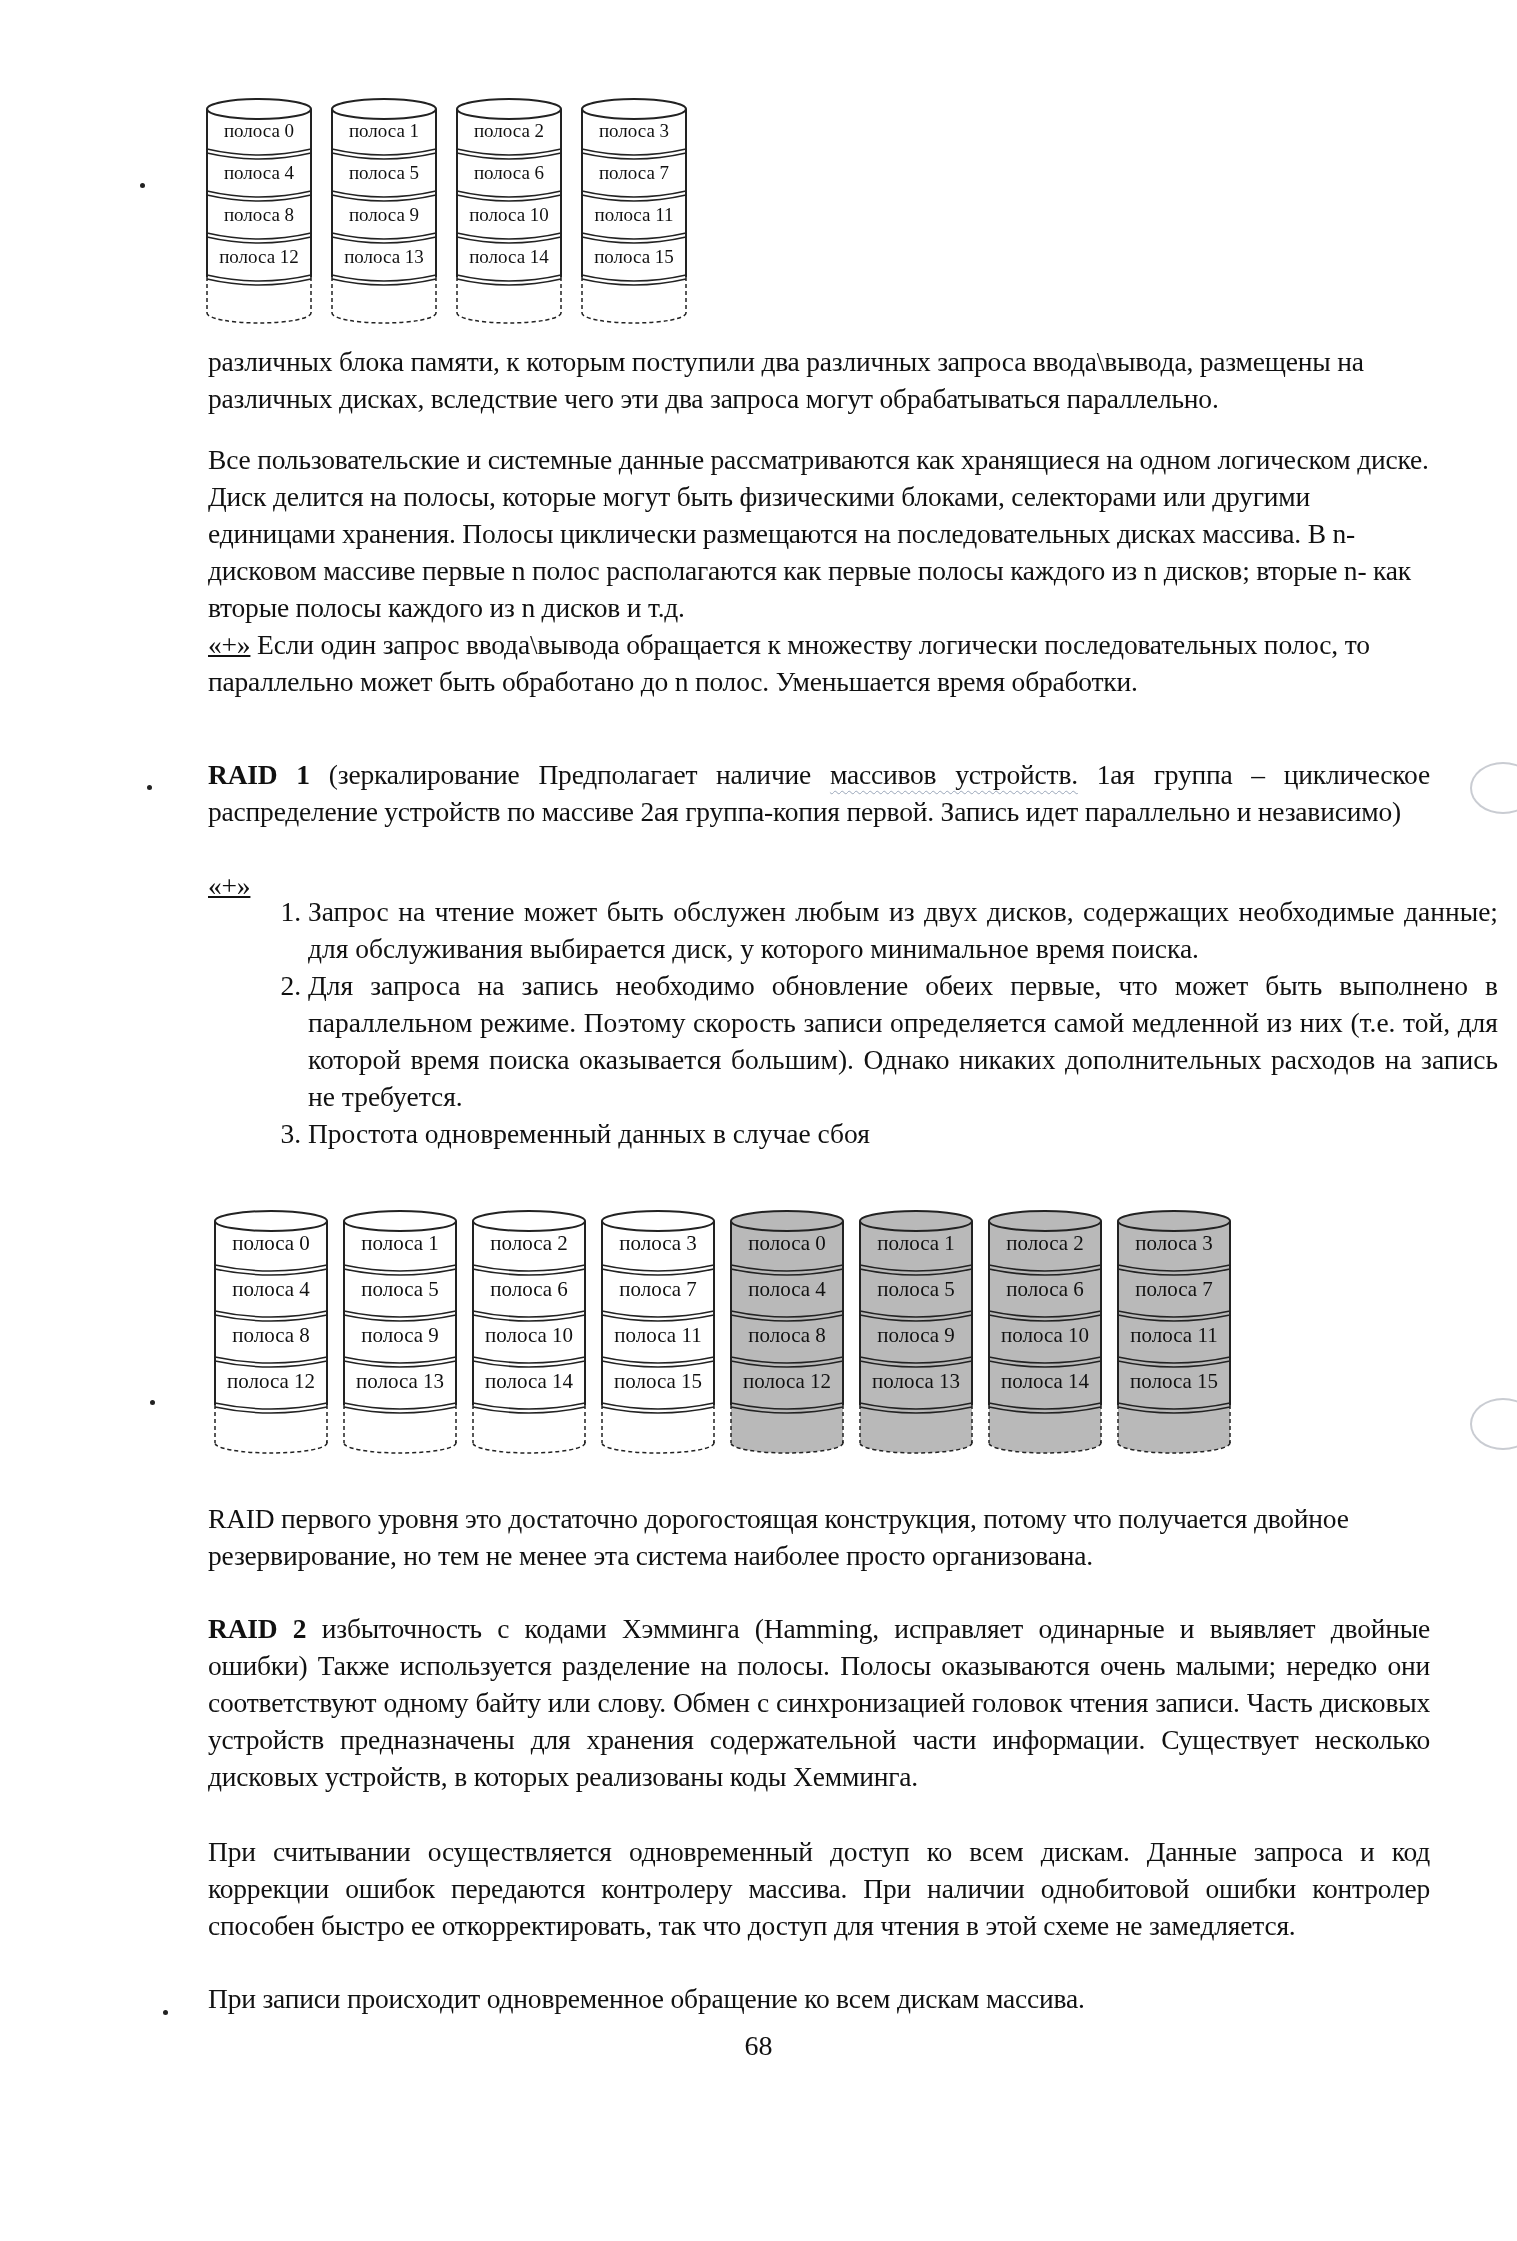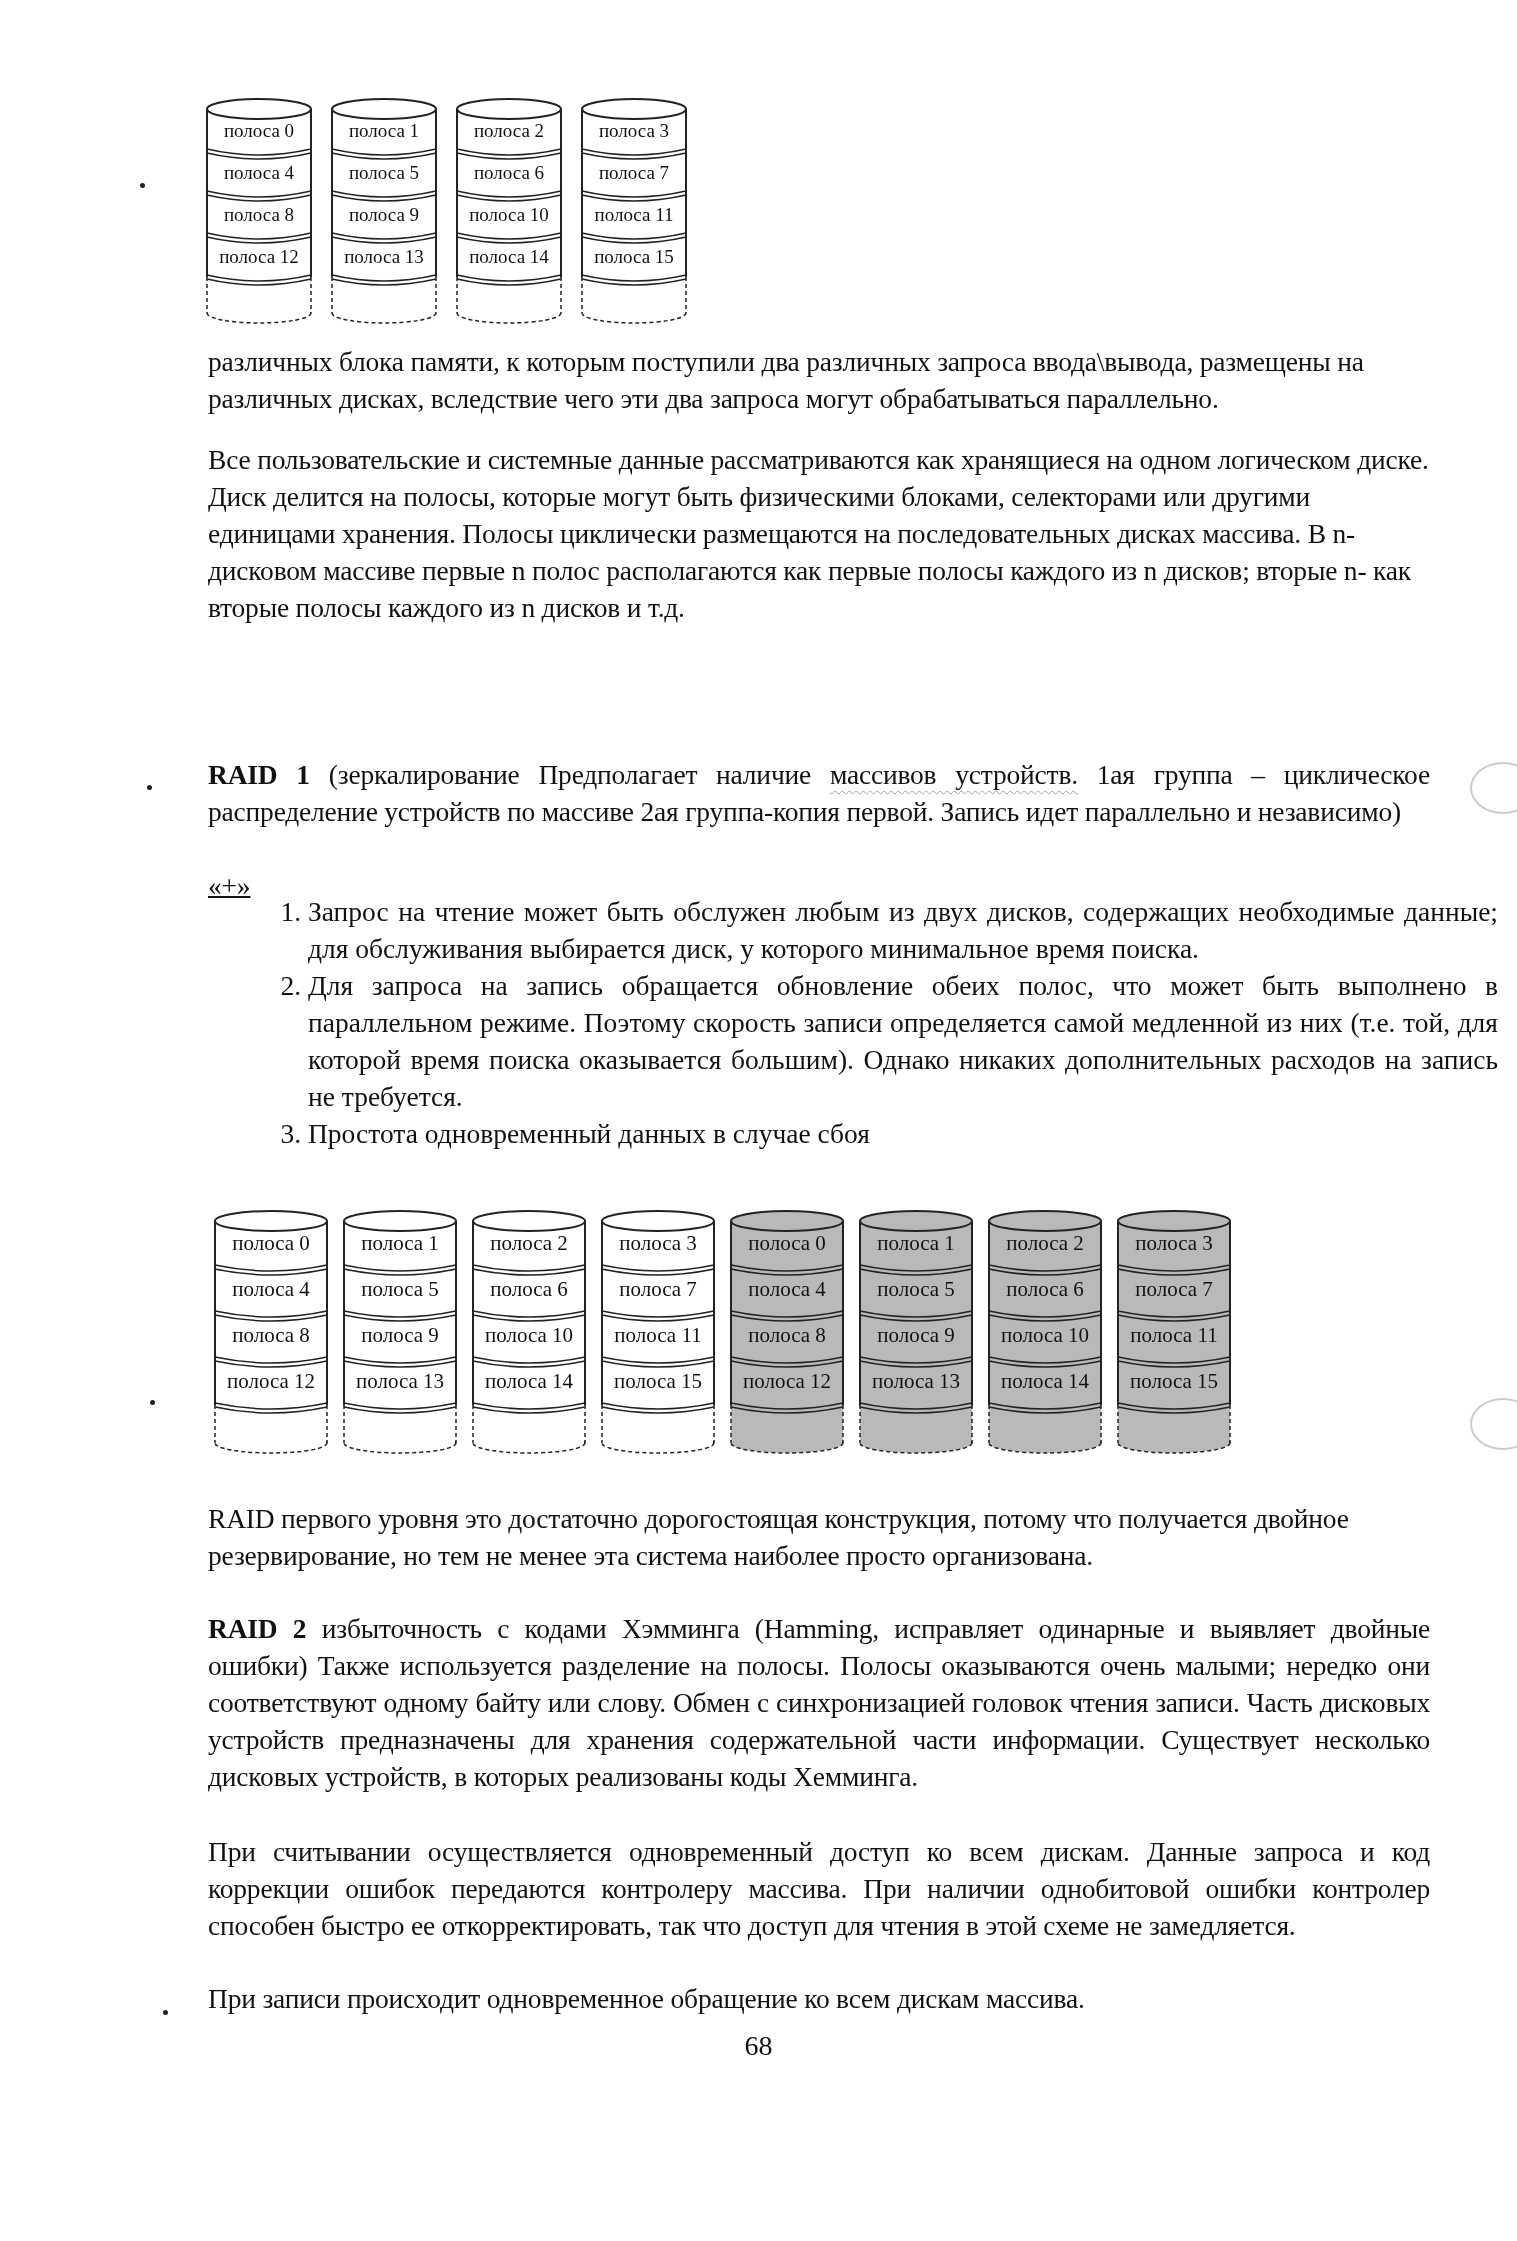--- a/index.html
+++ b/index.html
@@ -134,30 +134,33 @@
         </svg>
         <div class="lbl" style="top: 26px;">полоса 3</div>
         <div class="lbl" style="top: 68px;">полоса 7</div>
         <div class="lbl" style="top: 110px;">полоса 11</div>
         <div class="lbl" style="top: 152px;">полоса 15</div>
       </div>
     </div>
 
   <div class="para" style="top:343px;">различных блока памяти, к которым поступили два различных запроса ввода\вывода, размещены на различных дисках, вследствие чего эти два запроса могут обрабатываться параллельно.</div>
   <div class="para" style="top:441px;">Все пользовательские и системные данные рассматриваются как хранящиеся на одном логическом диске. Диск делится на полосы, которые могут быть физическими блоками, селекторами или другими единицами хранения. Полосы циклически размещаются на последовательных дисках массива. В n-дисковом массиве первые n полос располагаются как первые полосы  каждого из n дисков; вторые n- как вторые полосы каждого из n дисков и т.д.</div>
+  <div class="para" style="top:626px;">
+    <span class="plus">«+»</span><span> Если один запрос ввода\вывода обращается к множеству логически последовательных полос, то параллельно может быть обработано до  n полос. Уменьшается время обработки.</span>
+  </div>
 
   <div class="para justify" style="top:756px;">
     <span class="bold">RAID 1</span><span> (зеркалирование Предполагает наличие </span><span class="uline">массивов устройств.</span><span> 1ая группа – циклическое распределение устройств по массиве 2ая группа-копия первой. Запись идет параллельно и независимо)</span>
   </div>
   <div class="para" style="top:867px;">
     <span class="plus">«+»</span>
   </div>
   <ol class="list" style="top:893px;">
     <li>Запрос на чтение может быть обслужен любым из двух дисков, содержащих необходимые данные; для обслуживания выбирается диск, у которого минимальное время поиска.</li>
-    <li>Для запроса на запись обращается обновление обеих полос, что может быть выполнено в параллельном режиме. Поэтому скорость записи определяется самой медленной из них (т.е. той, для которой время поиска оказывается большим). Однако никаких дополнительных расходов на запись не требуется.</li>
+    <li>Для запроса на запись необходимо обновление обеих первые, что может быть выполнено в параллельном режиме. Поэтому скорость записи определяется самой медленной из них (т.е. той, для которой время поиска оказывается большим). Однако никаких дополнительных расходов на запись не требуется.</li>
     <li>Простота одновременный данных в случае сбоя</li>
   </ol>
 
   <div class="disks big" id="disks-mirror" style="left:213px; top:1205px;">
       <div class="disk">
         <svg width="116" height="250" viewBox="0 0 116 250">
           <rect x="2" y="16" width="112" height="184" fill="#ffffff" stroke="none"></rect>
           <rect x="2" y="200" width="112" height="38" fill="#ffffff" stroke="none"></rect>
           <ellipse cx="58" cy="238" rx="56" ry="10" fill="#ffffff" stroke="#222" stroke-width="1.5" stroke-dasharray="4 3"></ellipse>
           <rect x="3" y="200" width="110" height="38" fill="#ffffff" stroke="none"></rect>

